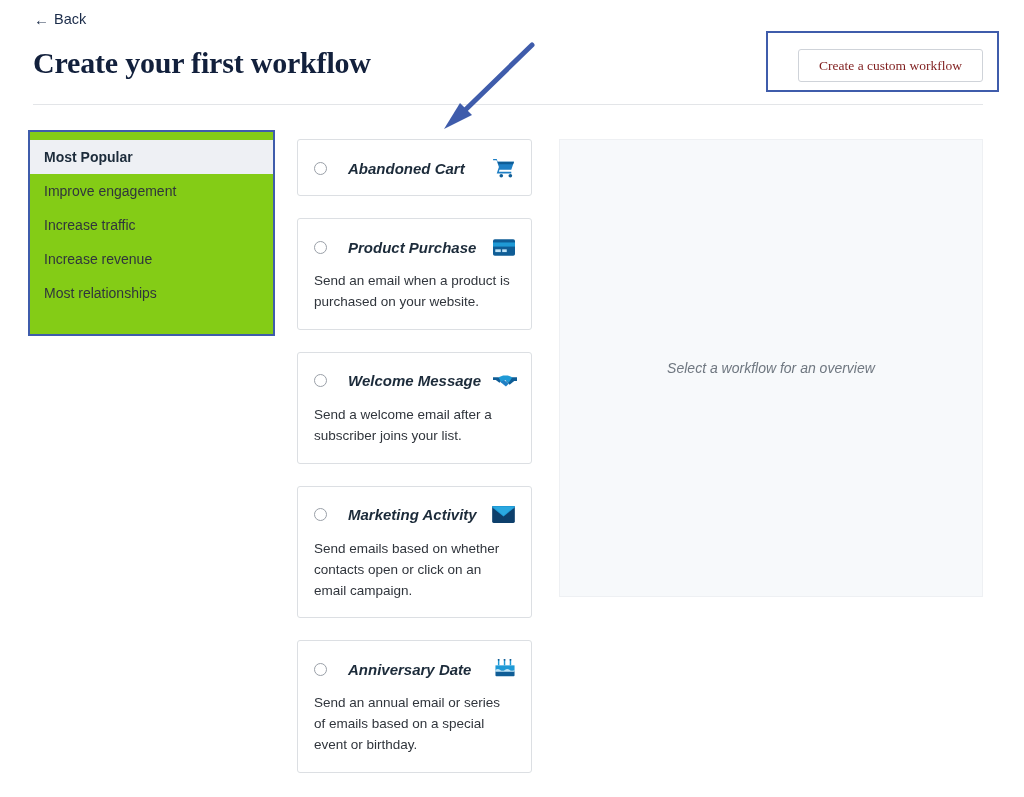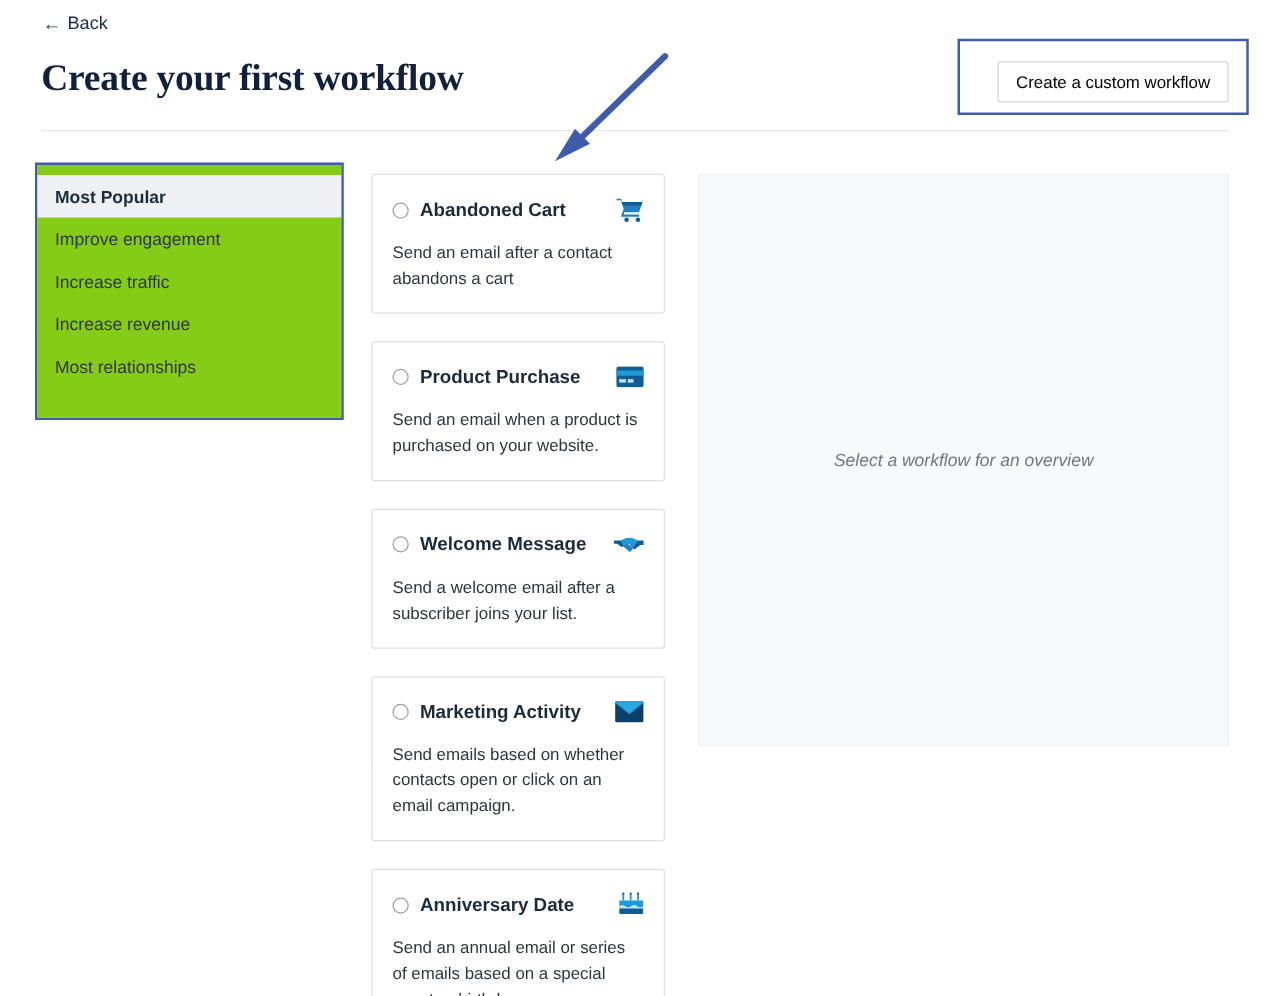--- a/index.html
+++ b/index.html
@@ -35,22 +35,22 @@
   
   .custom-wf-annot {
     position: absolute; left: 766px; top: 31px;
     width: 233px; height: 61px;
     border: 2px solid #3f5cab; background: transparent;
   }
   .custom-wf-btn {
     position: absolute; left: 798px; top: 49px;
     width: 185px; height: 33px;
     background: #ffffff; border: 1px solid #cfd3d9; border-radius: 3px;
-    font-family: Liberation Sans, sans-serif;
-    font-size: 13.5px; color: #000000; cursor: pointer;
+    font-family: Liberation Serif, serif;
+    font-size: 13.5px; color: #7f1d1d; cursor: pointer;
     display: flex; align-items: center; justify-content: center;
     padding: 0;
   }
 
   
   .arrow-annot { position: absolute; left: 430px; top: 35px; width: 120px; height: 100px; pointer-events: none; }
 
   
   .cat-annot {
     position: absolute; left: 28px; top: 130px;
@@ -68,21 +68,21 @@
   .cat-item.active {
     background: #eef0f4; font-weight: bold; color: #1c2b3a;
   }
 
   
   .cards { position: absolute; left: 297px; top: 139px; width: 235px; }
   .wf-card {
     border: 1px solid #dcdfe3; border-radius: 3px; background: #fff;
     padding: 17px 16px 16px 16px; margin-bottom: 22px; cursor: pointer;
   }
-  .wf-card-head { display: flex; align-items: center; gap: 0; }
+  .wf-card-head { display: flex; align-items: center; gap: 12px; font-style: italic; }
   .radio {
     width: 13px; height: 13px; border: 1.4px solid #9aa0a8; border-radius: 50%;
     flex: 0 0 auto; background: #fff; margin-right: 9px;
   }
   .wf-title {
     font-size: 15px; font-weight: bold; color: #1c2b3a; flex: 1 1 auto;
     white-space: nowrap;
   }
   .wf-icon { flex: 0 0 auto; width: 24px; height: 22px; display: flex; align-items: center; justify-content: flex-end; }
   .wf-desc {
@@ -148,21 +148,20 @@
         <span class="wf-title">Abandoned Cart</span>
         <span class="wf-icon">
           <svg width="22" height="20" viewBox="0 0 24 22">
             <path d="M0 1 h4 l1 3 h18 l-3 9 h-13 l-0.6 2 h13.6 v2 h-16 l2.4 -7 l-2.6 -7.5 h-3.8 z" fill="#1f7fc4"></path>
             <path d="M5 4 h18 l-1 3 h-16 z" fill="#0f5d96"></path>
             <circle cx="9" cy="19.5" r="2" fill="#0f5d96"></circle>
             <circle cx="19" cy="19.5" r="2" fill="#0f5d96"></circle>
           </svg>
         </span>
       </div>
-      <div class="wf-desc">Send an email after a contact abandons a cart</div>
     </div>
 
     <div class="wf-card">
       <div class="wf-card-head">
         <span class="radio"></span>
         <span class="wf-title">Product Purchase</span>
         <span class="wf-icon">
           <svg width="22" height="17" viewBox="0 0 24 18">
             <rect x="0" y="0" width="24" height="18" rx="2" fill="#0f5d96"></rect>
             <rect x="0" y="3.5" width="24" height="4.5" fill="#1f9ad6"></rect>

